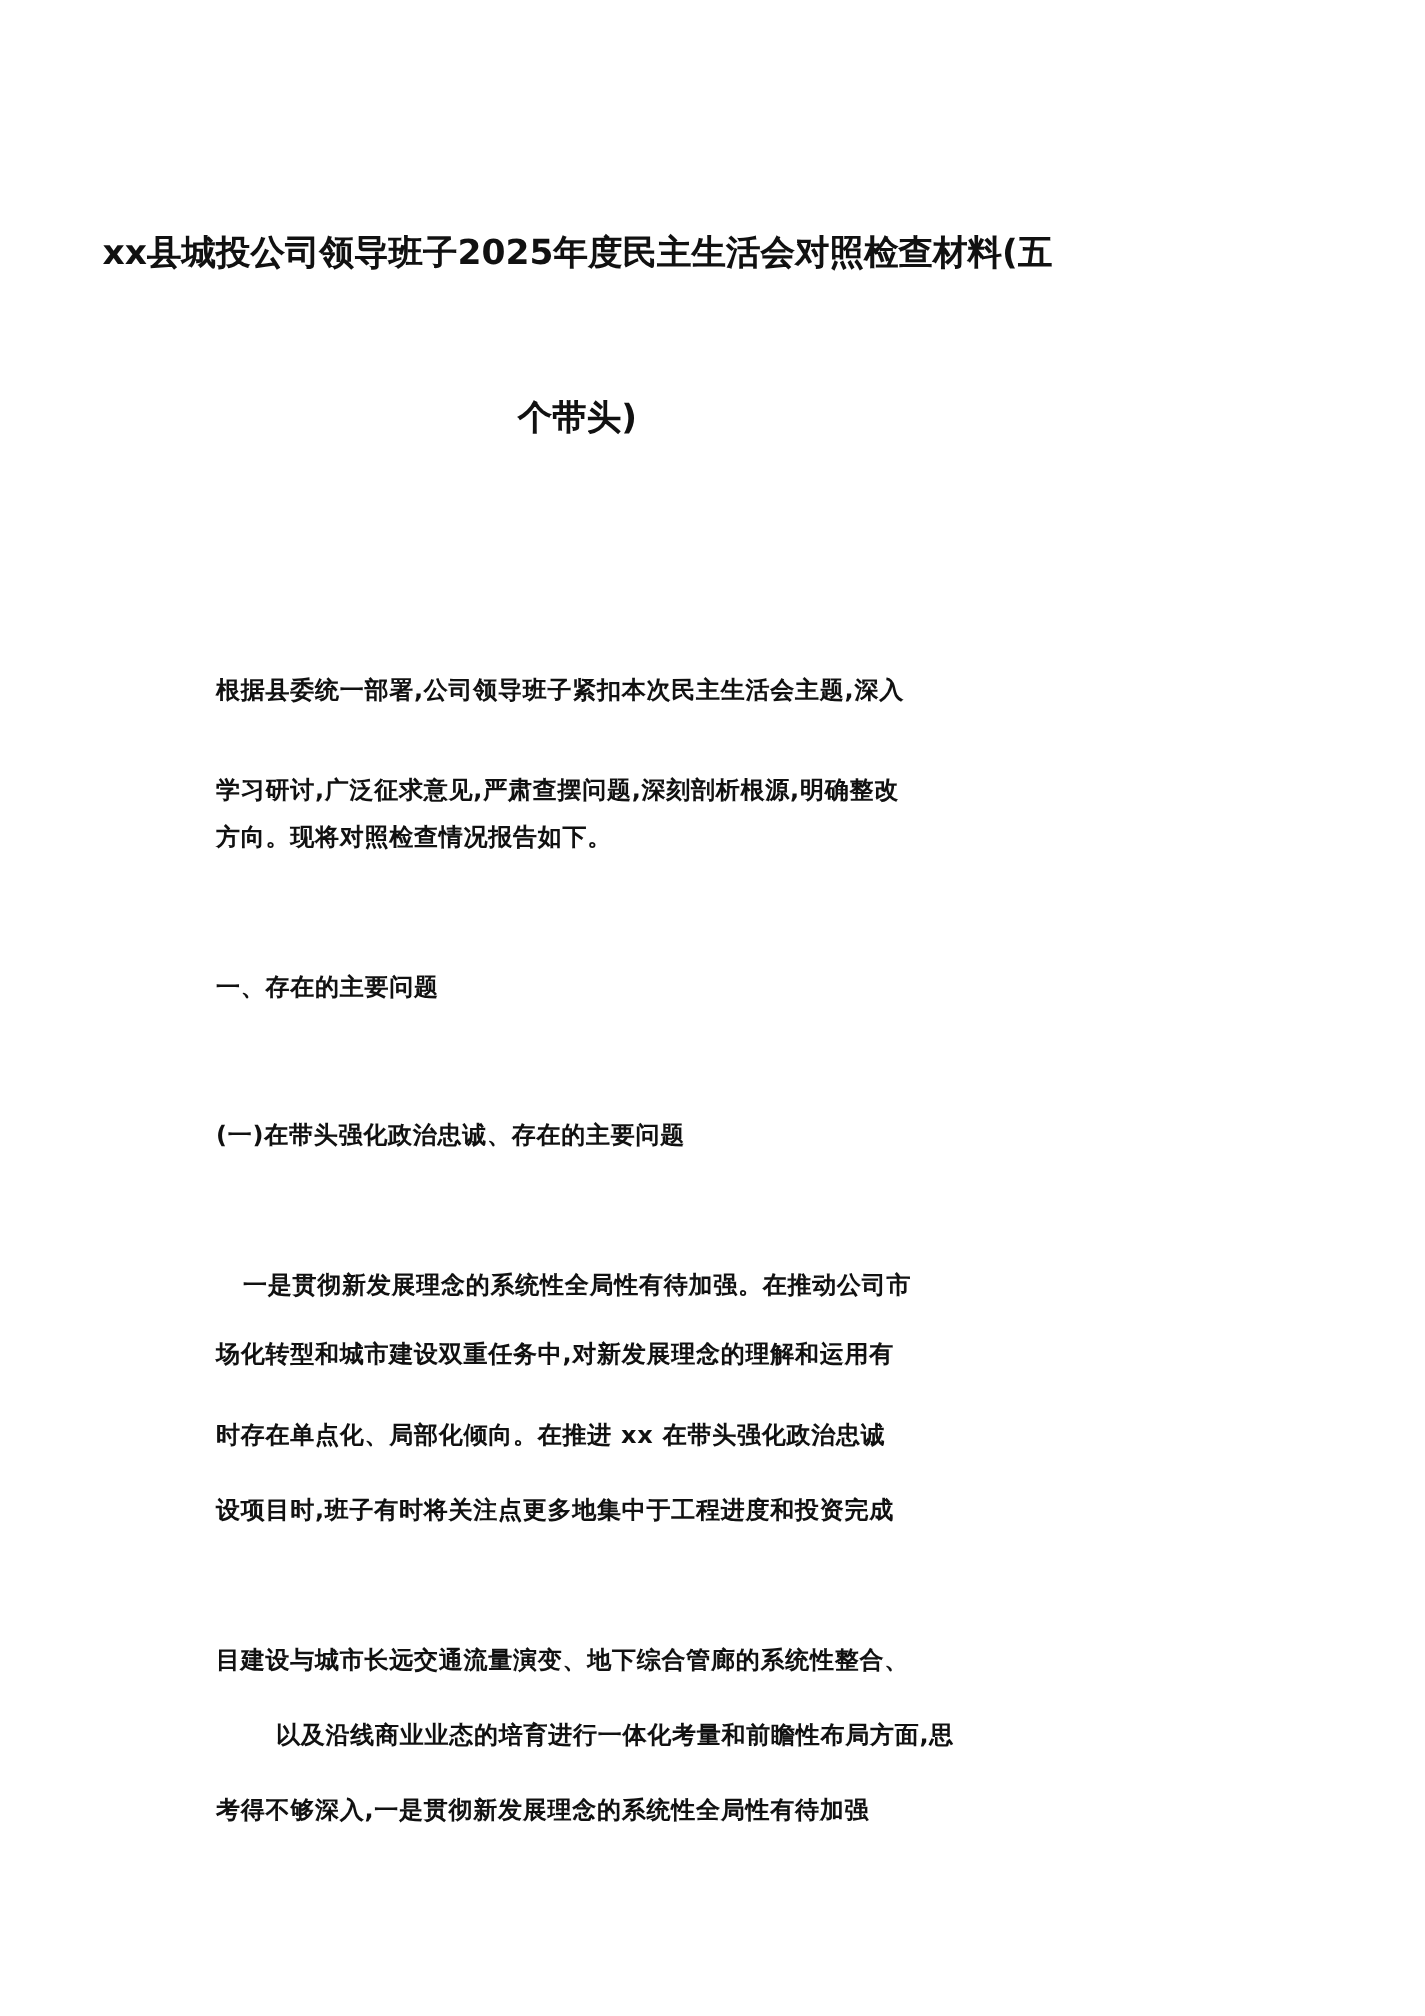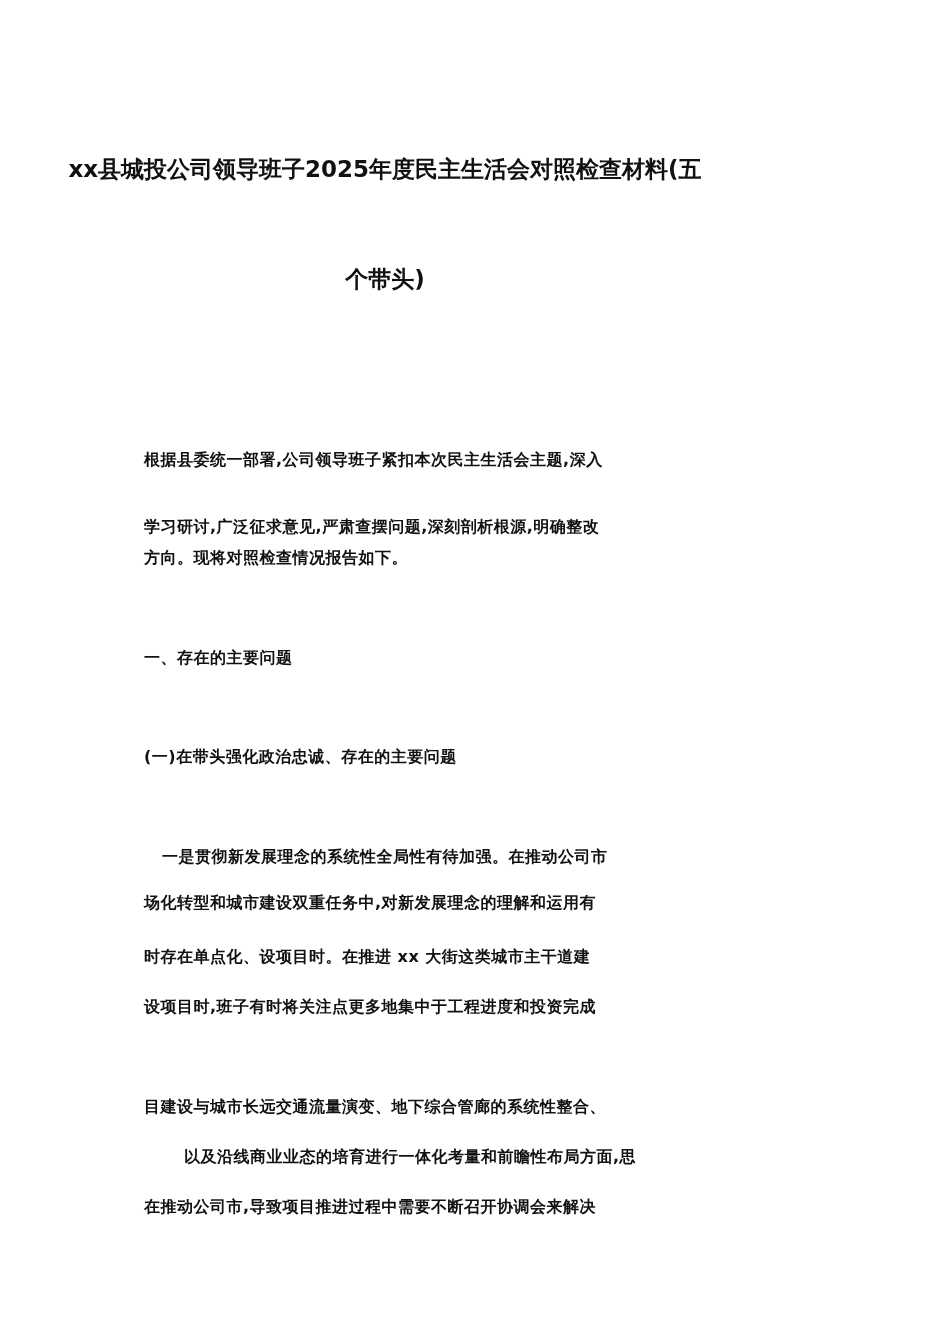--- a/index.html
+++ b/index.html
@@ -56,19 +56,19 @@
   <div class="line" style="top:445px;">根据县委统一部署,公司领导班子紧扣本次民主生活会主题,深入</div>
   <div class="line" style="top:512px;">学习研讨,广泛征求意见,严肃查摆问题,深刻剖析根源,明确整改</div>
   <div class="line" style="top:543px;">方向。现将对照检查情况报告如下。</div>
 
   <div class="line" style="top:643px;">一、存在的主要问题</div>
 
   <div class="line" style="top:742px;">(一)在带头强化政治忠诚、存在的主要问题</div>
 
   <div class="line" style="top:842px;margin-left:18px;">一是贯彻新发展理念的系统性全局性有待加强。在推动公司市</div>
   <div class="line" style="top:888px;">场化转型和城市建设双重任务中,对新发展理念的理解和运用有</div>
-  <div class="line" style="top:942px;">时存在单点化、设项目时。在推进 xx 大街这类城市主干道建</div>
+  <div class="line" style="top:942px;">时存在单点化、局部化倾向。在推进 xx 在带头强化政治忠诚</div>
   <div class="line" style="top:992px;">设项目时,班子有时将关注点更多地集中于工程进度和投资完成</div>
   <div class="line" style="top:1092px;">目建设与城市长远交通流量演变、地下综合管廊的系统性整合、</div>
   <div class="line" style="top:1142px;margin-left:40px;">以及沿线商业业态的培育进行一体化考量和前瞻性布局方面,思</div>
-  <div class="line" style="top:1192px;">在推动公司市,导致项目推进过程中需要不断召开协调会来解决</div>
+  <div class="line" style="top:1192px;">考得不够深入,一是贯彻新发展理念的系统性全局性有待加强</div>
 
 </div>
 
 </body></html>

